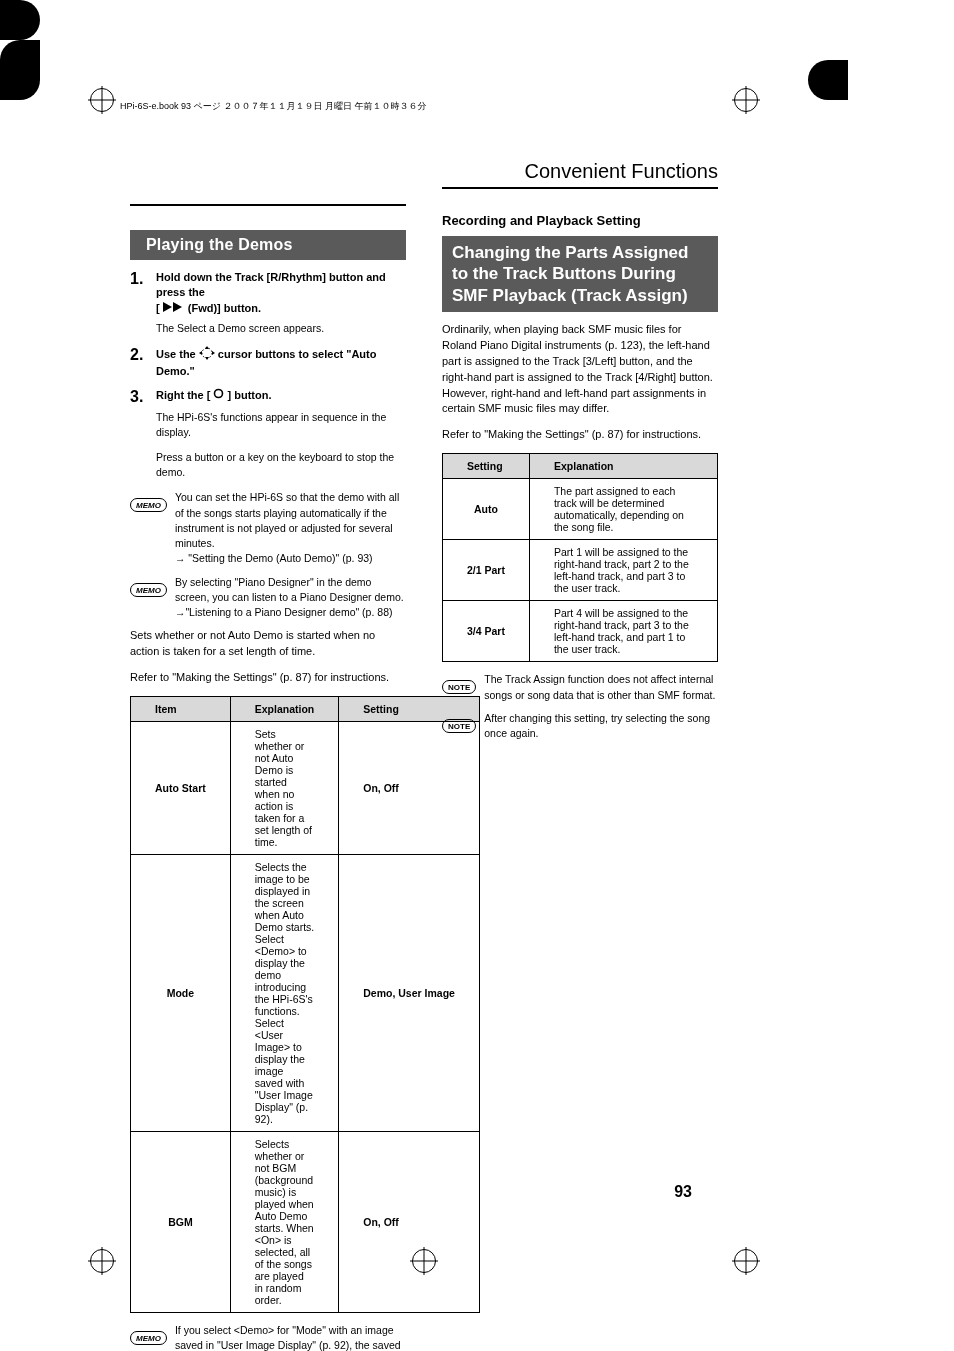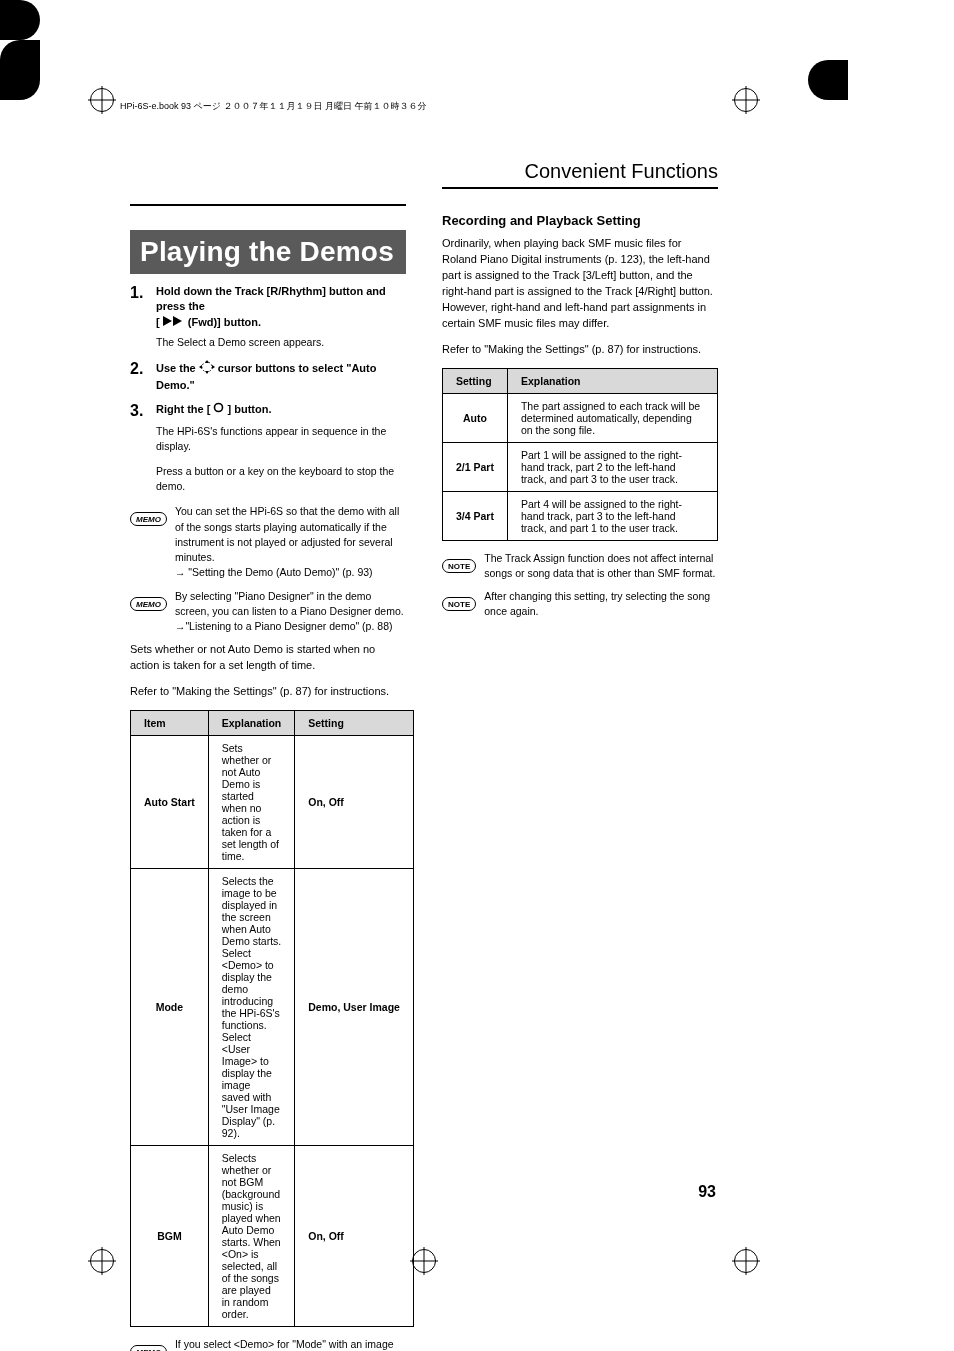--- a/index.html
+++ b/index.html
@@ -65,23 +65,23 @@
     font-weight: 300;
     margin-bottom: 4px;
   }
   .rule {
     border-top: 2px solid #000;
     margin-bottom: 24px;
   }
   .section-bar {
     background: #5a5a5a;
     color: #fff;
-    font-size: 28px;
+    font-size: 16px;
     font-weight: 600;
-    padding: 6px 10px;
+    padding: 6px 16px;
     margin-bottom: 10px;
     letter-spacing: 0.2px;
   }
   .sub-bar {
     background: #5a5a5a;
     color: #fff;
     font-size: 17px;
     font-weight: 600;
     padding: 6px 10px;
     margin-bottom: 10px;
@@ -120,21 +120,21 @@
   .note-badge { font-style: normal; }
   .memo-text, .note-text { font-size: 10.5px; line-height: 1.45; }
   table.spec {
     border-collapse: collapse;
     width: 100%;
     font-size: 10.5px;
     margin: 6px 0 10px 0;
   }
   table.spec th, table.spec td {
     border: 1px solid #000;
-    padding: 6px 13px;
+    padding: 6px 24px;
     vertical-align: top;
   }
   table.spec th {
     background: #d9d9d9;
     font-weight: 700;
     text-align: left;
   }
   table.spec td.key {
     font-weight: 700;
     text-align: center;
@@ -148,21 +148,21 @@
     white-space: nowrap;
   }
   .cat-head {
     font-size: 13px;
     font-weight: 700;
     margin-bottom: 8px;
   }
   .page-num {
     position: absolute;
     bottom: 150px;
-    right: 132px;
+    right: 156px;
     font-size: 16px;
     font-weight: 700;
   }
   .ff-icon, .circle-icon, .cursor-icon {
     display: inline-block;
     vertical-align: middle;
   }
 </style>
 </head>
 <body>
@@ -293,20 +293,21 @@
         <div class="memo-text">If you select &lt;Demo&gt; for "Mode" with an image saved in "User Image Display" (p. 92), the saved image appears at the beginning of the demo.</div>
       </div>
     </div>
 
     <div class="col">
       <div class="running-head">Convenient Functions</div>
       <div class="rule"></div>
 
       <div class="cat-head">Recording and Playback Setting</div>
 
+      <div class="sub-bar">Changing the Parts Assigned to the Track Buttons During SMF Playback (Track Assign)</div>
 
       <p>Ordinarily, when playing back SMF music files for Roland Piano Digital instruments (p. 123), the left-hand part is assigned to the Track [3/Left] button, and the right-hand part is assigned to the Track [4/Right] button. However, right-hand and left-hand part assignments in certain SMF music files may differ.</p>
       <p>Refer to "Making the Settings" (p. 87) for instructions.</p>
 
       <table class="spec">
         <thead>
           <tr>
             <th>Setting</th>
             <th>Explanation</th>
           </tr>

